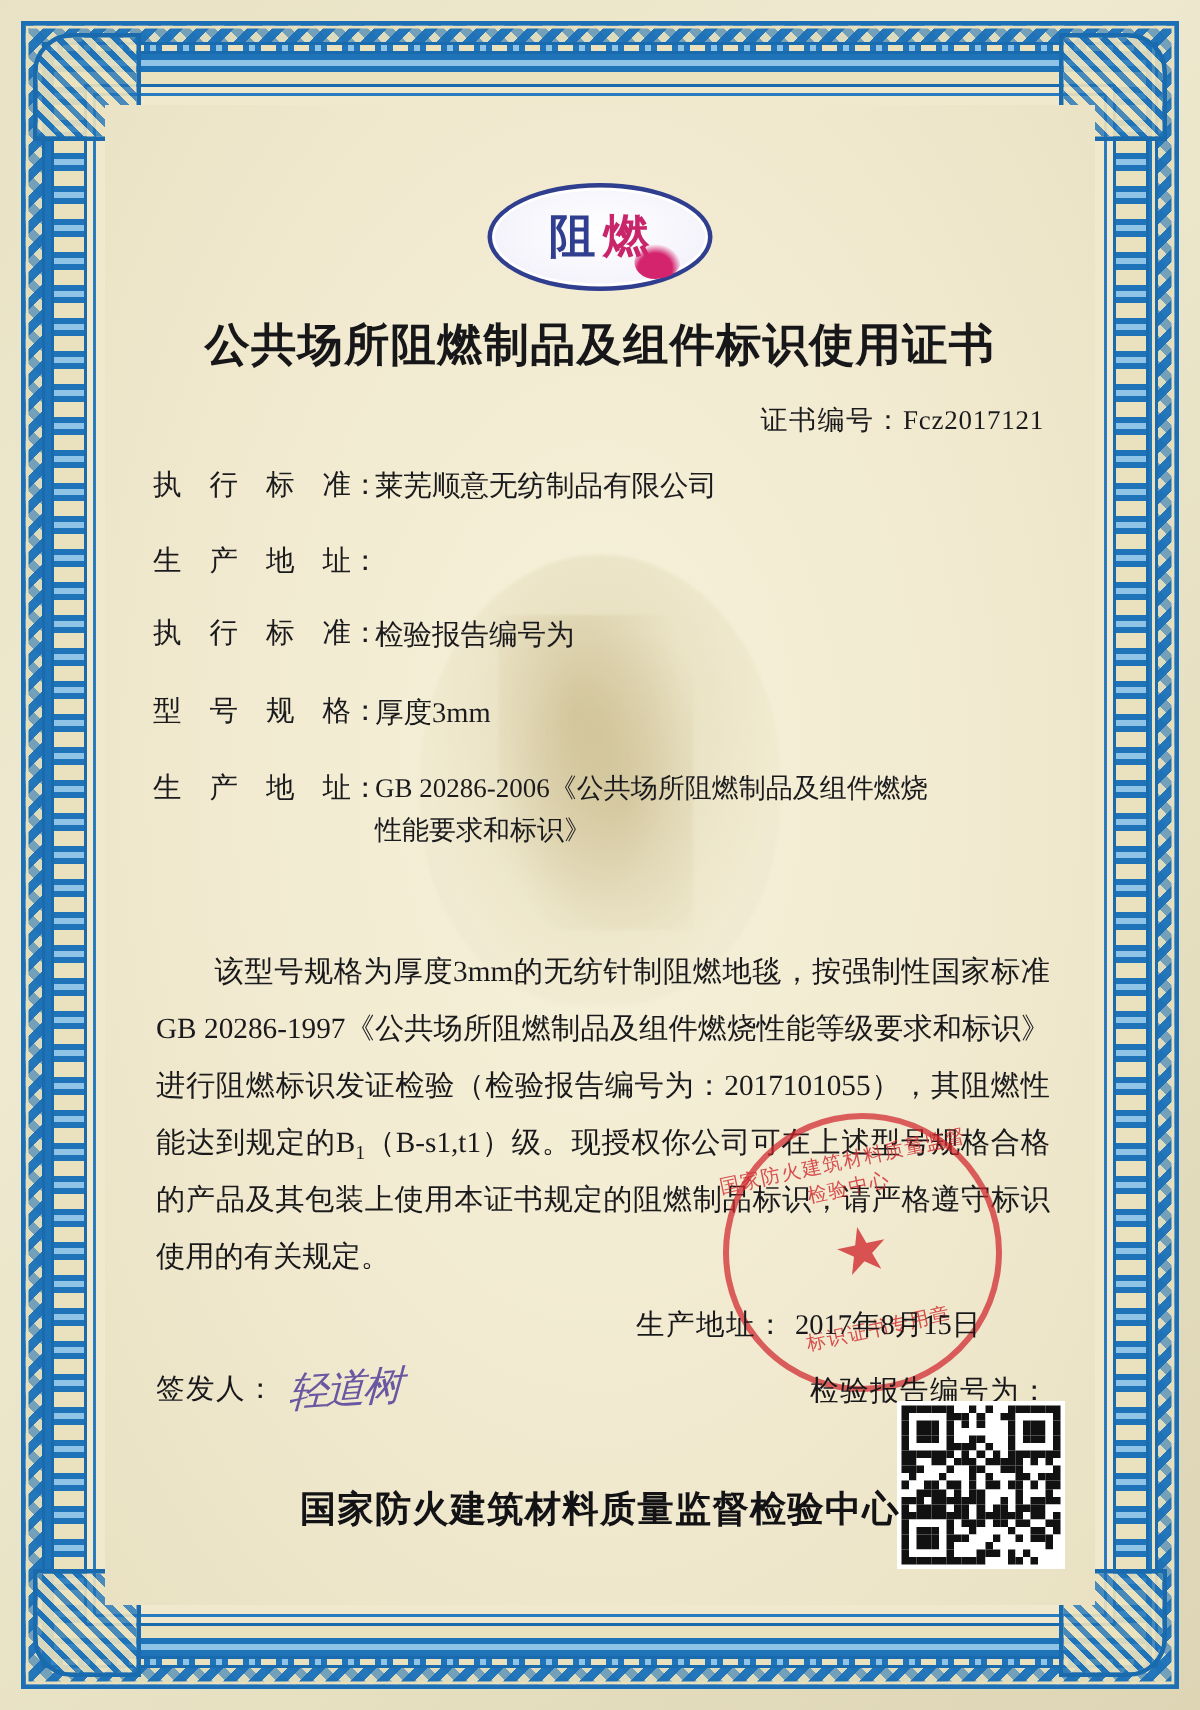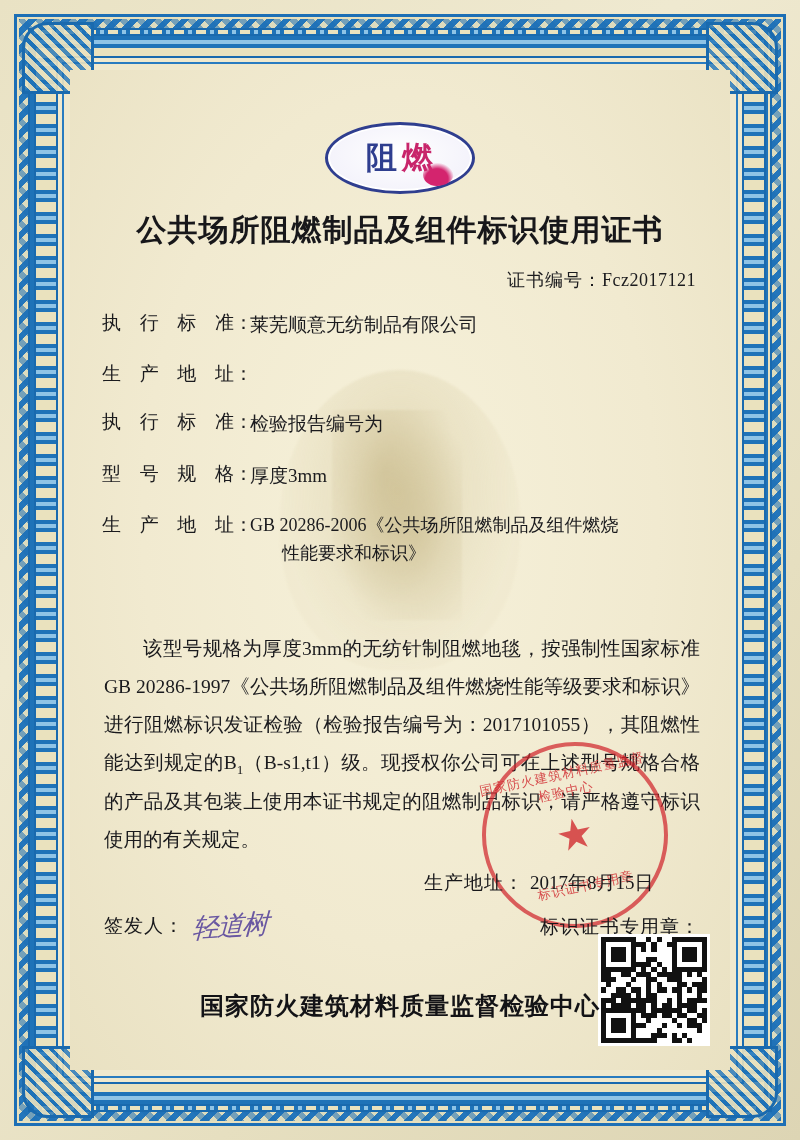--- a/index.html
+++ b/index.html
@@ -232,21 +232,21 @@
   .field-colon {
     width: 16px;
     flex: 0 0 16px;
     text-align: center;
   }
   .field-value {
     flex: 1 1 auto;
     line-height: 1.55;
   }
   .field-value.small { font-size: 18px; }
-  .field-value .l2 { display: block; margin-left: 32px; }
+  .field-value .l2 { display: block; }
 
   
   .body-para {
     position: absolute;
     left: 34px;
     right: 30px;
     top: 560px;
     font-size: 19.5px;
     line-height: 1.95;
     color: #1a1a1d;
@@ -456,21 +456,21 @@
       <div class="star">★</div>
       <div class="seal-bottom">标识证书专用章</div>
     </div>
 
     <div class="dates">
       <div class="date-row">
         <span class="date-label">生产地址：</span>
         <span class="date-value">2017年8月15日</span>
       </div>
       <div class="date-row">
-        <span class="date-label">标识证书专用章：</span>
+        <span class="date-label">检验报告编号为：</span>
       </div>
     </div>
 
     <div class="signer">
       <span class="signer-label">签发人：</span>
       <span class="signature">轻道树</span>
     </div>
 
     <div class="qr">
       <div class="qr-grid" id="qr-grid">

